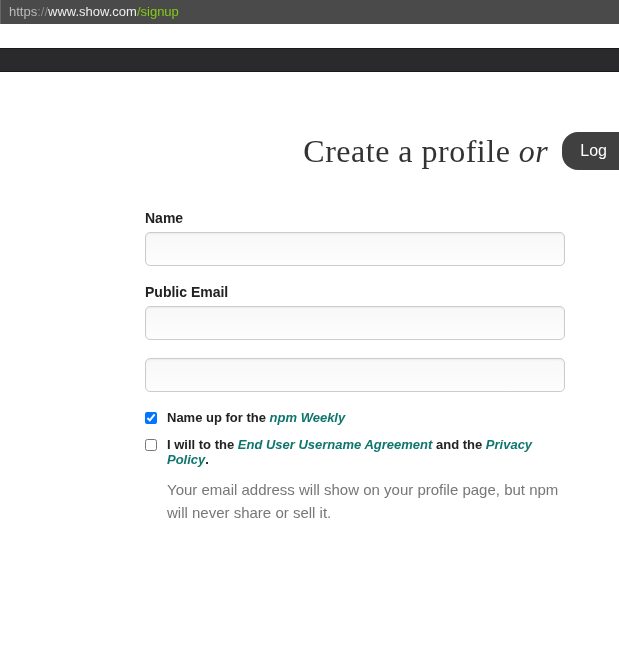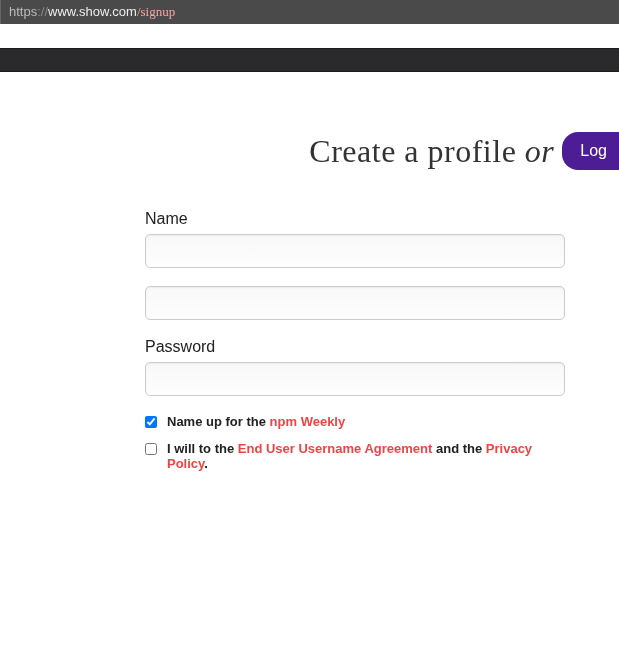--- a/index.html
+++ b/index.html
@@ -15,68 +15,68 @@
       padding: 4px 8px;
       height: 24px;
       display: flex;
       align-items: flex-start;
       font-size: 13px;
       border-left: 1px solid #666;
     }
     .url-bar .proto { color: #bbb; }
     .url-bar .sep { color: #888; }
     .url-bar .host { color: #eee; }
-    .url-bar .path { color: #fca5a5; font-family: Liberation Serif, serif; }
+    .url-bar .path { color: #84cc16; }
     .dark-strip {
       background: #2a2a2d;
       height: 24px;
       margin-top: 24px;
       border-top: 1px solid #1a1a1c;
       border-bottom: 1px solid #1a1a1c;
     }
     .content {
       padding: 60px 0 0 0;
       width: 100%;
     }
     .heading-row {
       text-align: right;
       padding-right: 0;
       margin-bottom: 40px;
       display: flex;
       justify-content: flex-end;
       align-items: center;
-      gap: 8px;
+      gap: 14px;
     }
     .heading {
       font-size: 32px;
       font-weight: 300;
       color: #333;
       font-family: Georgia, "Times New Roman", serif;
       letter-spacing: 0.5px;
     }
     .heading .or { font-style: italic; font-weight: 400; }
     .login-btn {
-      background: #4c1d95;
+      background: #404040;
       color: #fff;
       border: none;
       border-radius: 16px 0 0 16px;
       padding: 10px 12px 10px 18px;
       font-size: 16px;
       cursor: pointer;
     }
     .form-wrap {
       width: 420px;
       margin-left: 145px;
     }
     .field {
       margin-bottom: 18px;
     }
     .label {
-      font-size: 16px;
-      font-weight: 400;
+      font-size: 14px;
+      font-weight: 700;
       color: #222;
       display: block;
       margin-bottom: 6px;
     }
     .input {
       width: 100%;
       height: 34px;
       border: 1px solid #ccc;
       border-radius: 5px;
       background: linear-gradient(#f8f8f8, #fdfdfd);
@@ -99,21 +99,21 @@
       margin-bottom: 12px;
       font-size: 13px;
       color: #222;
     }
     .check-row input[type="checkbox"] {
       margin-top: 2px;
       width: 12px;
       height: 12px;
     }
     .check-row .text { font-weight: 600; }
-    .check-row a { color: #ef4444; text-decoration: none; font-weight: 600; }
+    .check-row a { color: #0f766e; text-decoration: none; font-weight: 600; font-style: italic; }
     .subnote {
       font-size: 15px;
       color: #777;
       margin: 6px 0 0 22px;
       line-height: 1.5;
       font-weight: 400;
     }
   </style>
 </head>
 <body>
@@ -136,39 +136,40 @@
   </div>
 
   <div class="form-wrap">
 
     <div class="field">
       <label class="label">Name</label>
       <input class="input" type="text" value="" style="">
     </div>
 
     <div class="field">
+      <label class="label">Public Email</label>
       <input class="input" type="text" value="" style="">
     </div>
 
 
     <div class="field">
-      <label class="label">Password</label>
       <input class="input" type="password" value="" style="">
     </div>
 
     <div class="check-row">
       <input type="checkbox" checked="" style="">
       <div class="text">
         <span>Name up for the </span><a href="#">npm Weekly</a>
       </div>
     </div>
 
     <div class="check-row">
       <input type="checkbox" style="">
       <div>
         <div class="text">
           <span>I will to the </span><a href="#">End User Username Agreement</a><span> and the </span><a href="#">Privacy Policy</a><span>.</span>
         </div>
       </div>
     </div>
+    <div class="subnote">Your email address will show on your profile page, but npm will never share or sell it.</div>
 
   </div>
 </div>
 
 </body></html>

